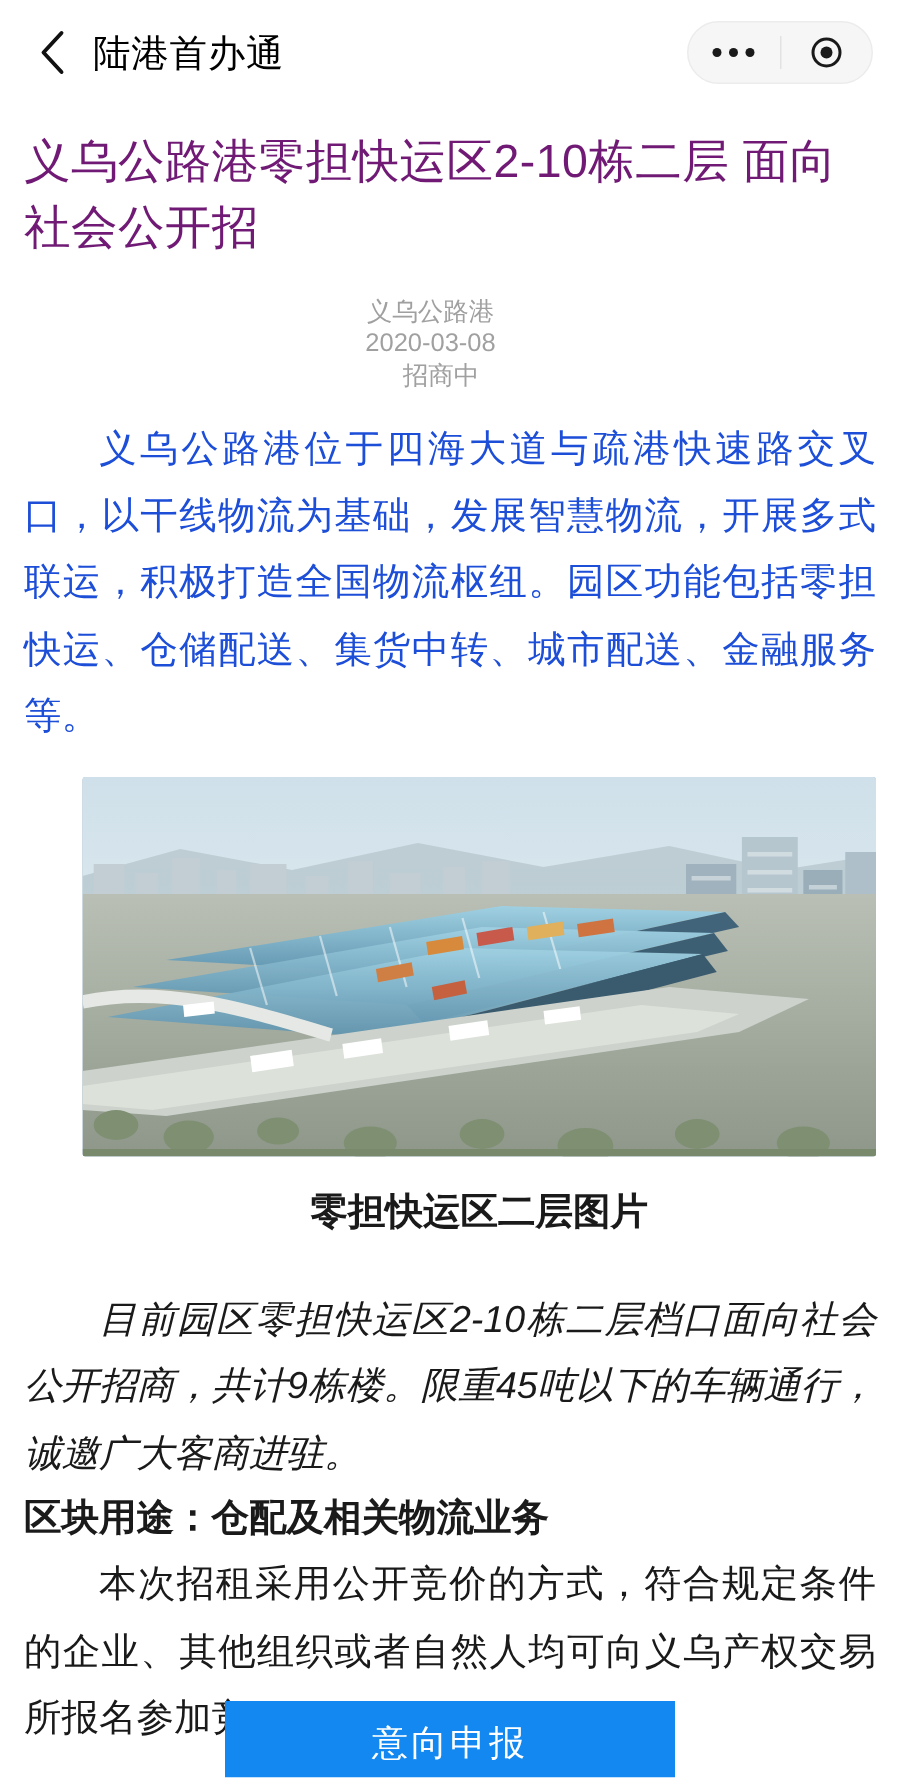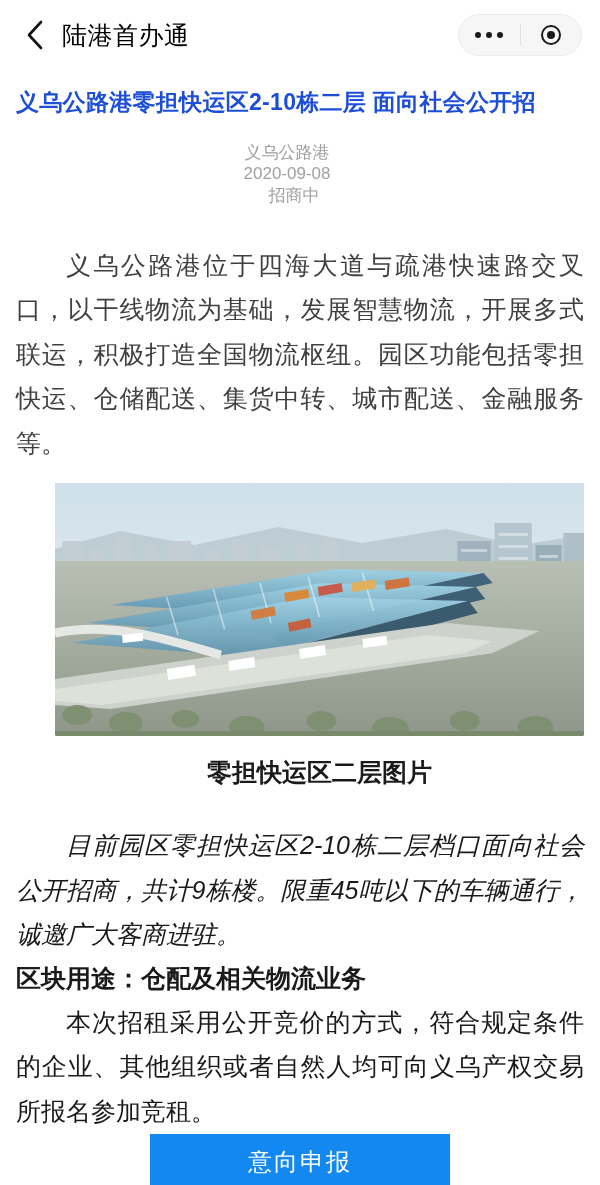--- a/index.html
+++ b/index.html
@@ -78,43 +78,43 @@
   }
   .target-inner {
     width: 8px; height: 8px; border-radius: 50%;
     background: #1a1a1a;
   }
 
   
   .article { padding: 16px 16px 0 16px; }
 
   .headline {
-    font-size: 23px;
+    font-size: 31px;
     line-height: 1.42;
-    font-weight: bold;
-    color: #1d4ed8;
+    font-weight: normal;
+    color: #701a75;
     letter-spacing: 0.3px;
   }
 
   .meta {
     margin-top: 22px;
     display: flex;
     align-items: center;
     font-size: 17px;
     color: #a0a0a0;
     flex-direction: column;
   }
   .meta span { margin-right: 26px; }
   .meta span:last-child { margin-right: 12px; }
 
   .para {
-    margin-top: 36px;
+    margin-top: 15px;
     font-size: 25px;
     line-height: 1.78;
-    color: #404040;
+    color: #1d4ed8;
     text-indent: 2em;
     text-align: justify;
   }
 
   .figure { margin-top: 18px; padding-left: 39px; }
   .figure-img {
     width: 100%;
     height: 253px;
     display: block;
     border-radius: 2px;
@@ -207,21 +207,21 @@
       </div>
     </div>
   </div>
 
   <div class="article">
 
     <div class="headline">义乌公路港零担快运区2-10栋二层 面向社会公开招</div>
 
     <div class="meta">
       <span>义乌公路港</span>
-      <span>2020-09-08</span>
+      <span>2020-03-08</span>
       <span>招商中</span>
     </div>
 
     <p class="para">义乌公路港位于四海大道与疏港快速路交叉口，以干线物流为基础，发展智慧物流，开展多式联运，积极打造全国物流枢纽。园区功能包括零担快运、仓储配送、集货中转、城市配送、金融服务等。</p>
 
     <div class="figure">
       <div class="figure-img">
         <svg width="100%" height="100%" viewBox="0 0 568 253" preserveAspectRatio="none" aria-hidden="true">
           <defs>
             <linearGradient id="sky" x1="0" y1="0" x2="0" y2="1">

